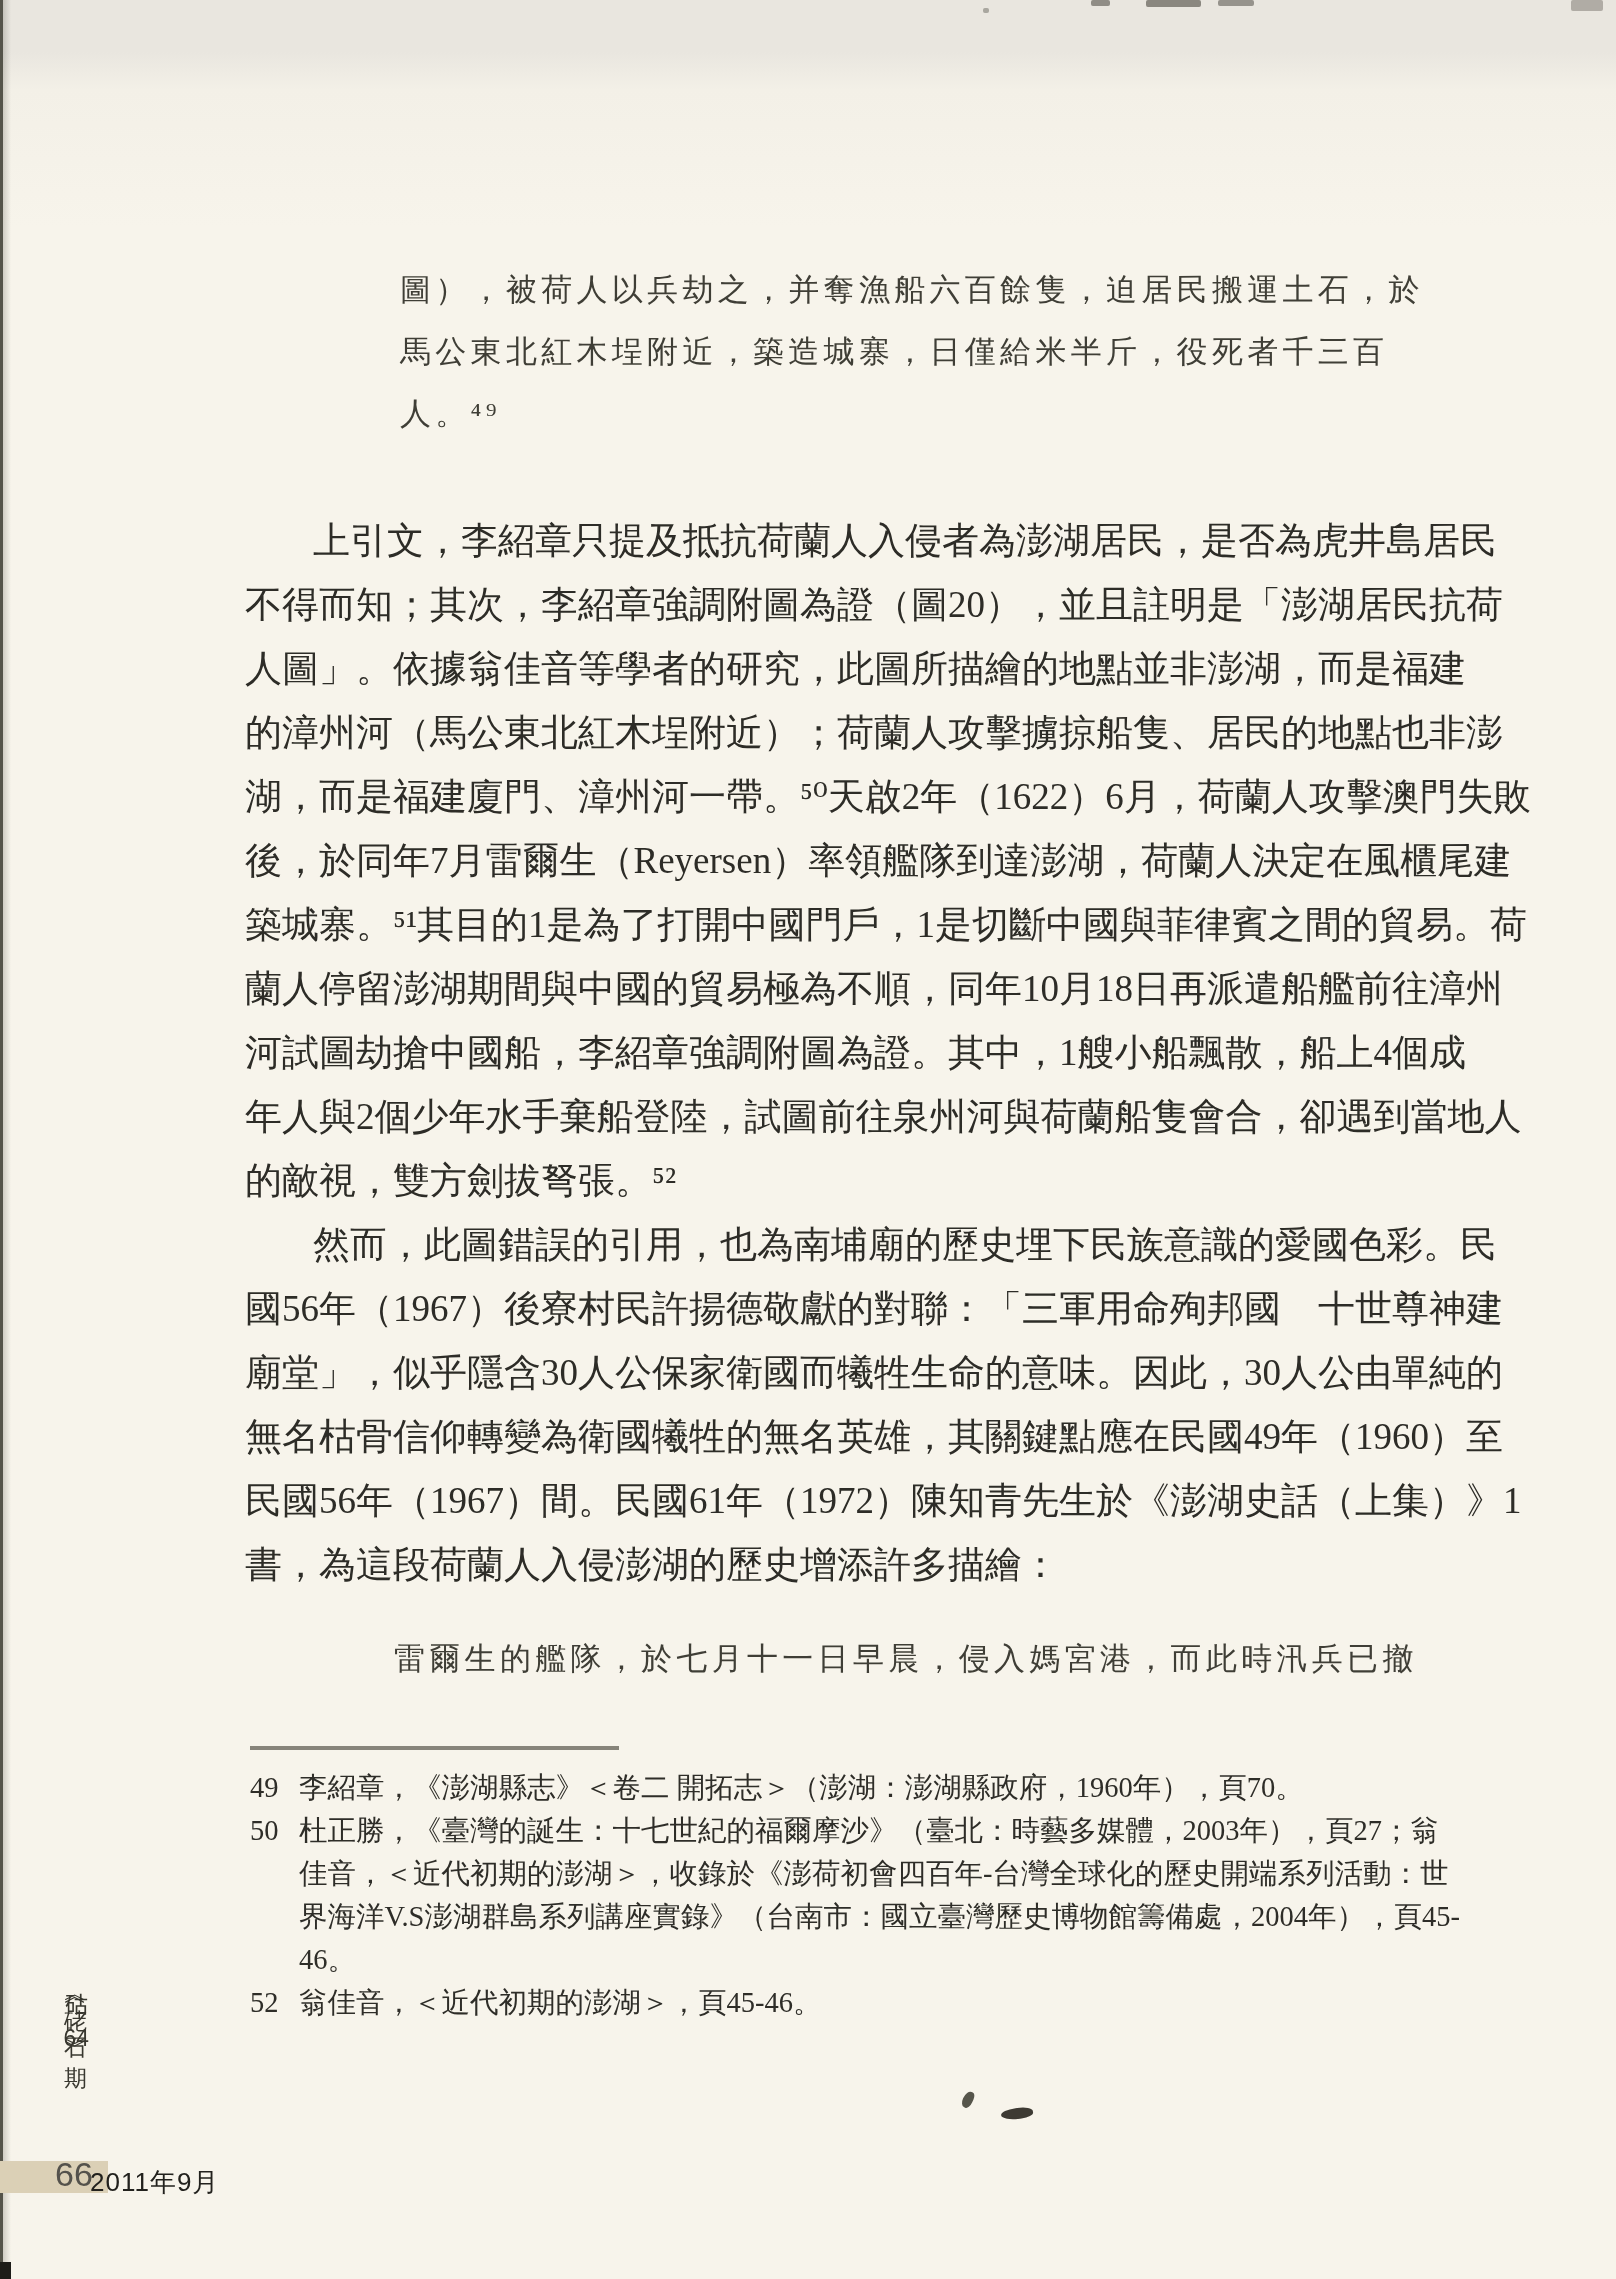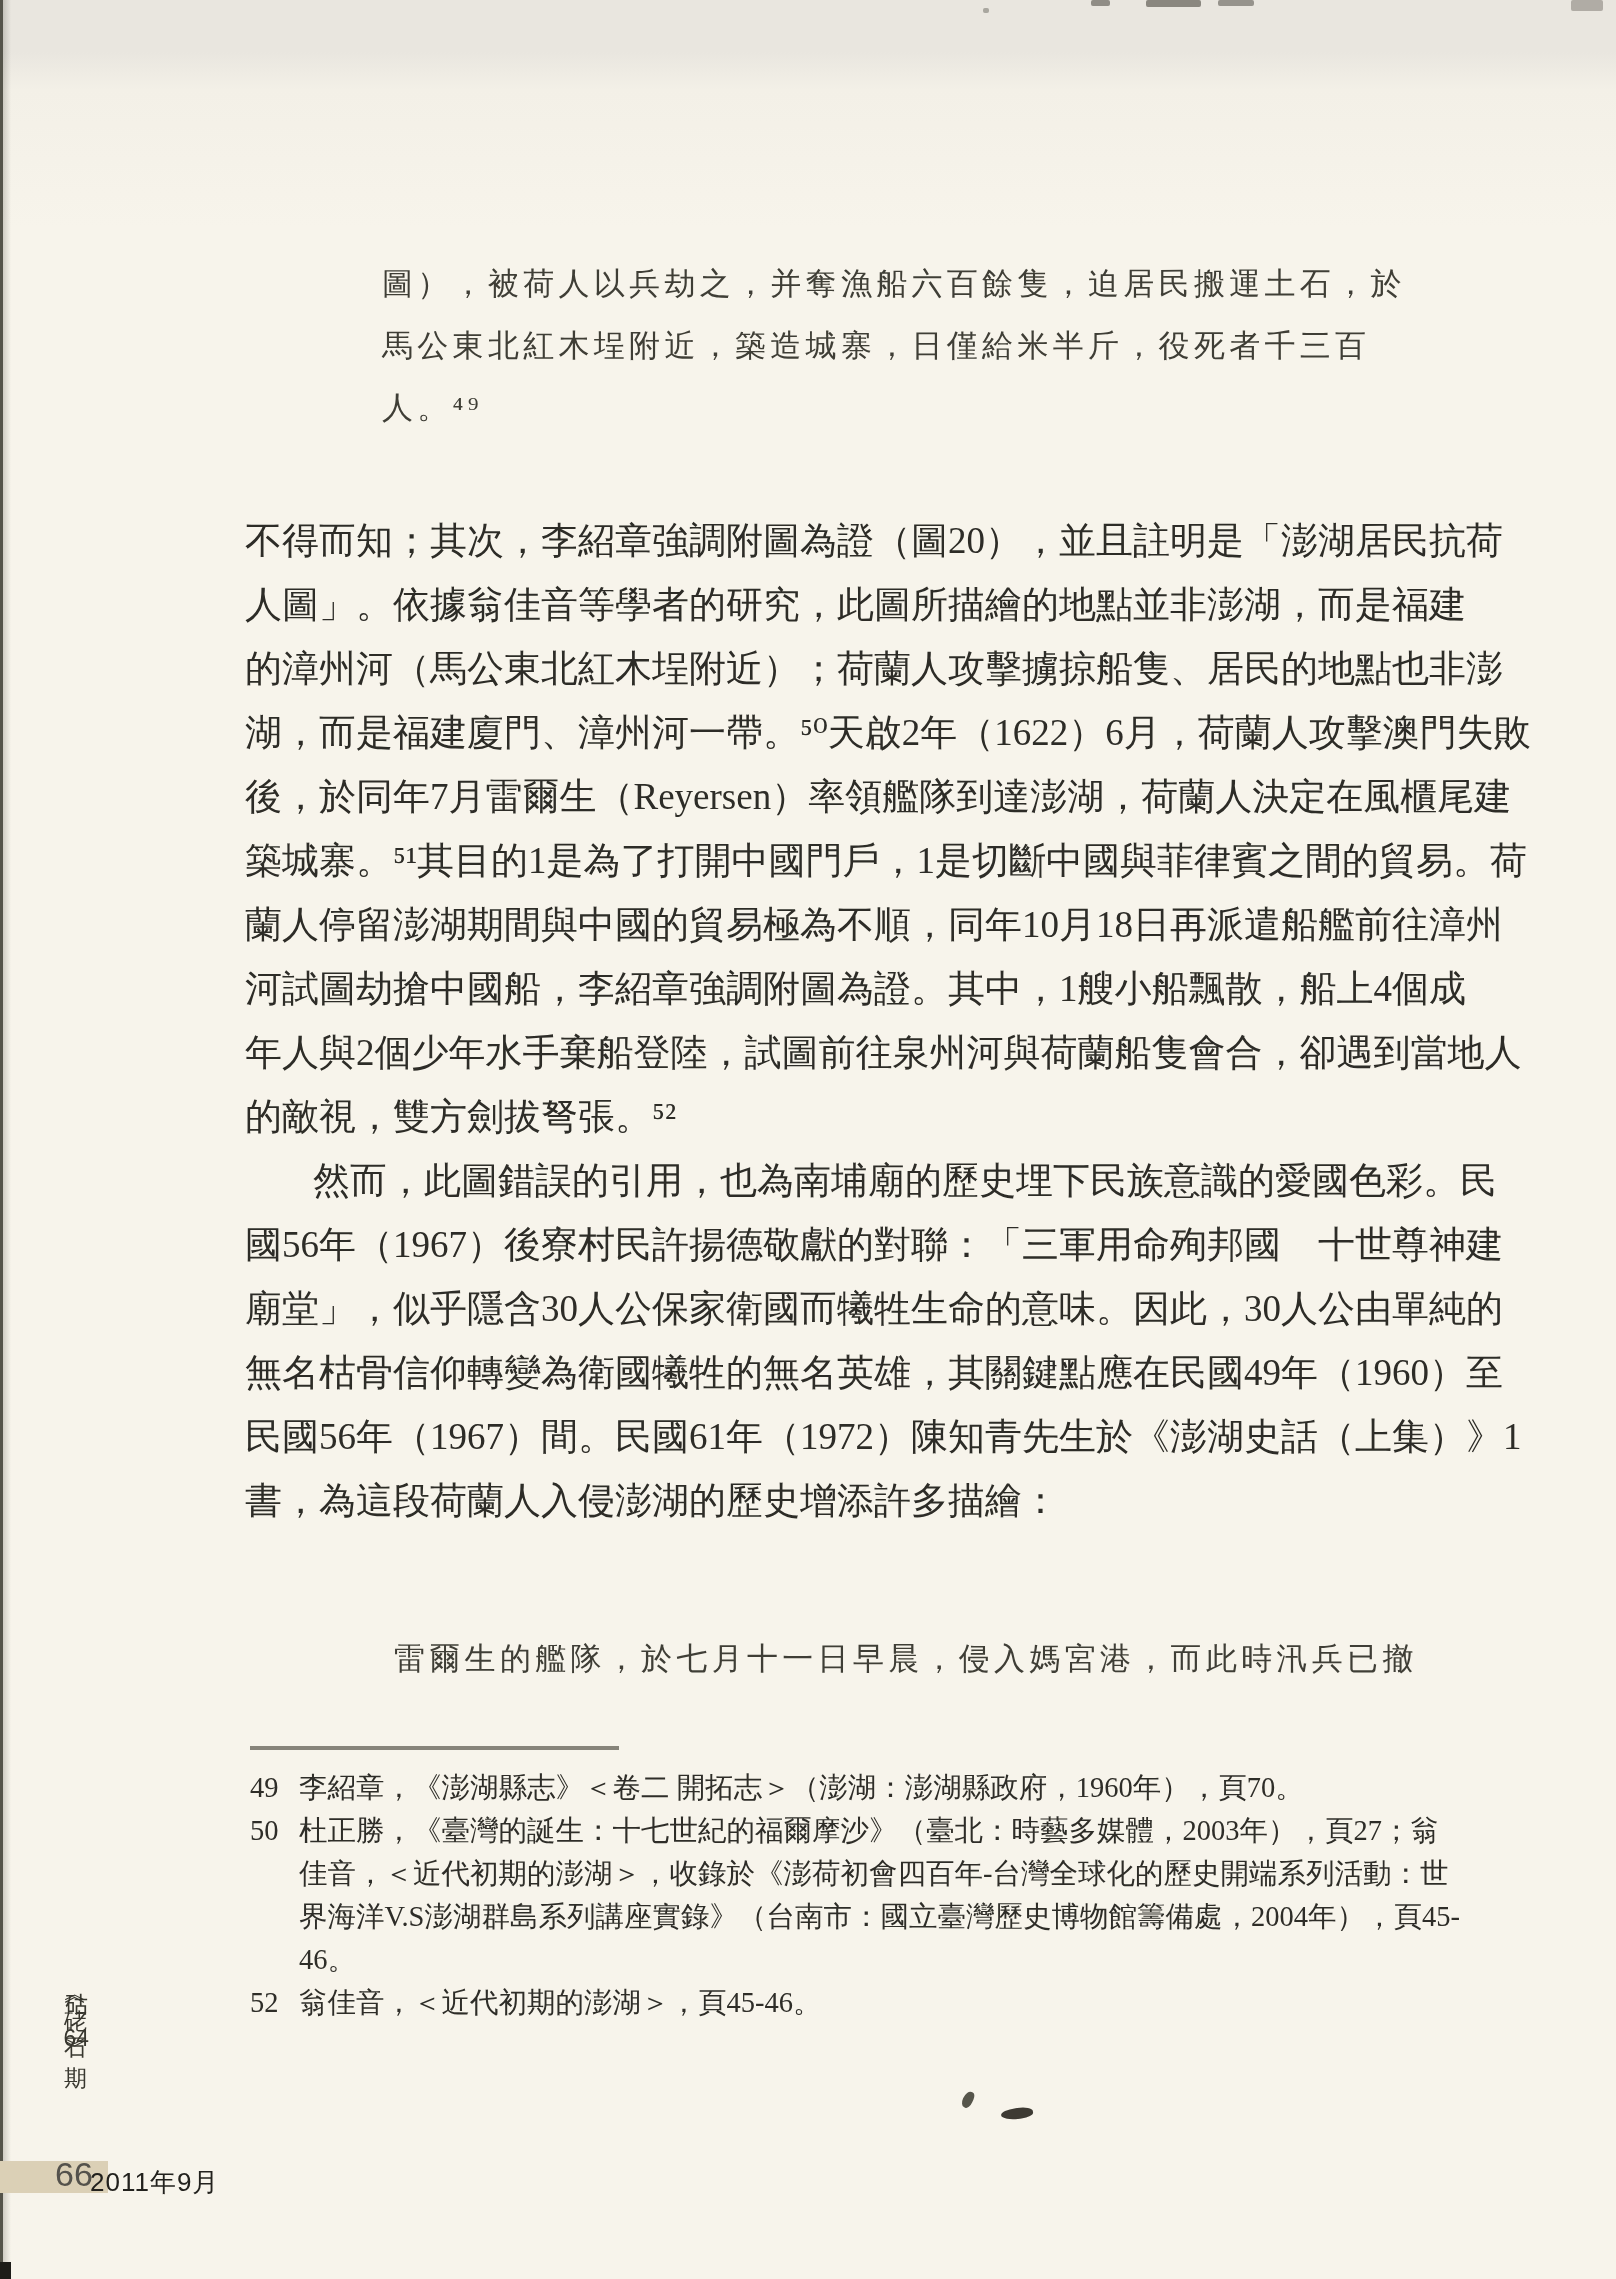--- a/index.html
+++ b/index.html
@@ -16,21 +16,21 @@
   .left-edge-soft{position:absolute;left:2.9px;top:0;width:8.6px;height:2280px;background:linear-gradient(to right,rgba(90,88,78,.25),rgba(90,88,78,0));}
   .corner-mark{position:absolute;left:0;top:2262px;width:11.4px;height:18px;background:#1d1c18;}
   .artifact{position:absolute;background:#6a675f;border-radius:1.9px;}
   .smudge1{position:absolute;left:963px;top:2091px;width:9.5px;height:17px;background:#3a382f;border-radius:60% 40% 50% 50%;transform:rotate(24deg);opacity:.85;}
   .smudge2{position:absolute;left:1001px;top:2108px;width:32px;height:10.5px;background:#28261f;border-radius:50% 50% 40% 60%;transform:rotate(-8deg);opacity:.9;}
 
   .line{white-space:nowrap;}
   
   .quote{position:absolute;left:382px;font-size:31px;line-height:62px;letter-spacing:4.3px;
          color:#3f3e36;font-weight:500;}
-  .quote1{top:253px;}
+  .quote1{top:259px;margin-left:18px;}
   .quote2{top:1628px;left:394px;}
 
   
   .bodytext{position:absolute;left:245px;top:509px;width:1246px;font-size:37px;line-height:64px;color:#2d2c27;}
   .bodytext .indent{padding-left:68px;}
 
   
   .fn-rule{position:absolute;left:250px;top:1746px;width:369px;height:3.8px;background:#82ότ;background:#87847a;}
   .footnotes{position:absolute;left:250px;top:1766px;width:1241px;font-size:28.5px;line-height:43px;color:#2e2d28;}
   .fn-row{display:flex;align-items:flex-start;justify-content:flex-end;}
@@ -65,20 +65,21 @@
   <div class="smudge2"></div>
   <div class="corner-mark"></div>
 
   <section class="quote quote1">
       <div class="line">圖），被荷人以兵劫之，并奪漁船六百餘隻，迫居民搬運土石，於</div>
       <div class="line">馬公東北紅木埕附近，築造城寨，日僅給米半斤，役死者千三百</div>
       <div class="line">人。⁴⁹</div>
     </section>
 
   <section class="bodytext">
+      <div class="line indent">上引文，李紹章只提及抵抗荷蘭人入侵者為澎湖居民，是否為虎井島居民</div>
       <div class="line">不得而知；其次，李紹章強調附圖為證（圖20），並且註明是「澎湖居民抗荷</div>
       <div class="line">人圖」。依據翁佳音等學者的研究，此圖所描繪的地點並非澎湖，而是福建</div>
       <div class="line">的漳州河（馬公東北紅木埕附近）；荷蘭人攻擊擄掠船隻、居民的地點也非澎</div>
       <div class="line">湖，而是福建廈門、漳州河一帶。⁵⁰天啟2年（1622）6月，荷蘭人攻擊澳門失敗</div>
       <div class="line">後，於同年7月雷爾生（Reyersen）率領艦隊到達澎湖，荷蘭人決定在風櫃尾建</div>
       <div class="line">築城寨。⁵¹其目的1是為了打開中國門戶，1是切斷中國與菲律賓之間的貿易。荷</div>
       <div class="line">蘭人停留澎湖期間與中國的貿易極為不順，同年10月18日再派遣船艦前往漳州</div>
       <div class="line">河試圖劫搶中國船，李紹章強調附圖為證。其中，1艘小船飄散，船上4個成</div>
       <div class="line">年人與2個少年水手棄船登陸，試圖前往泉州河與荷蘭船隻會合，卻遇到當地人</div>
       <div class="line">的敵視，雙方劍拔弩張。⁵²</div>

